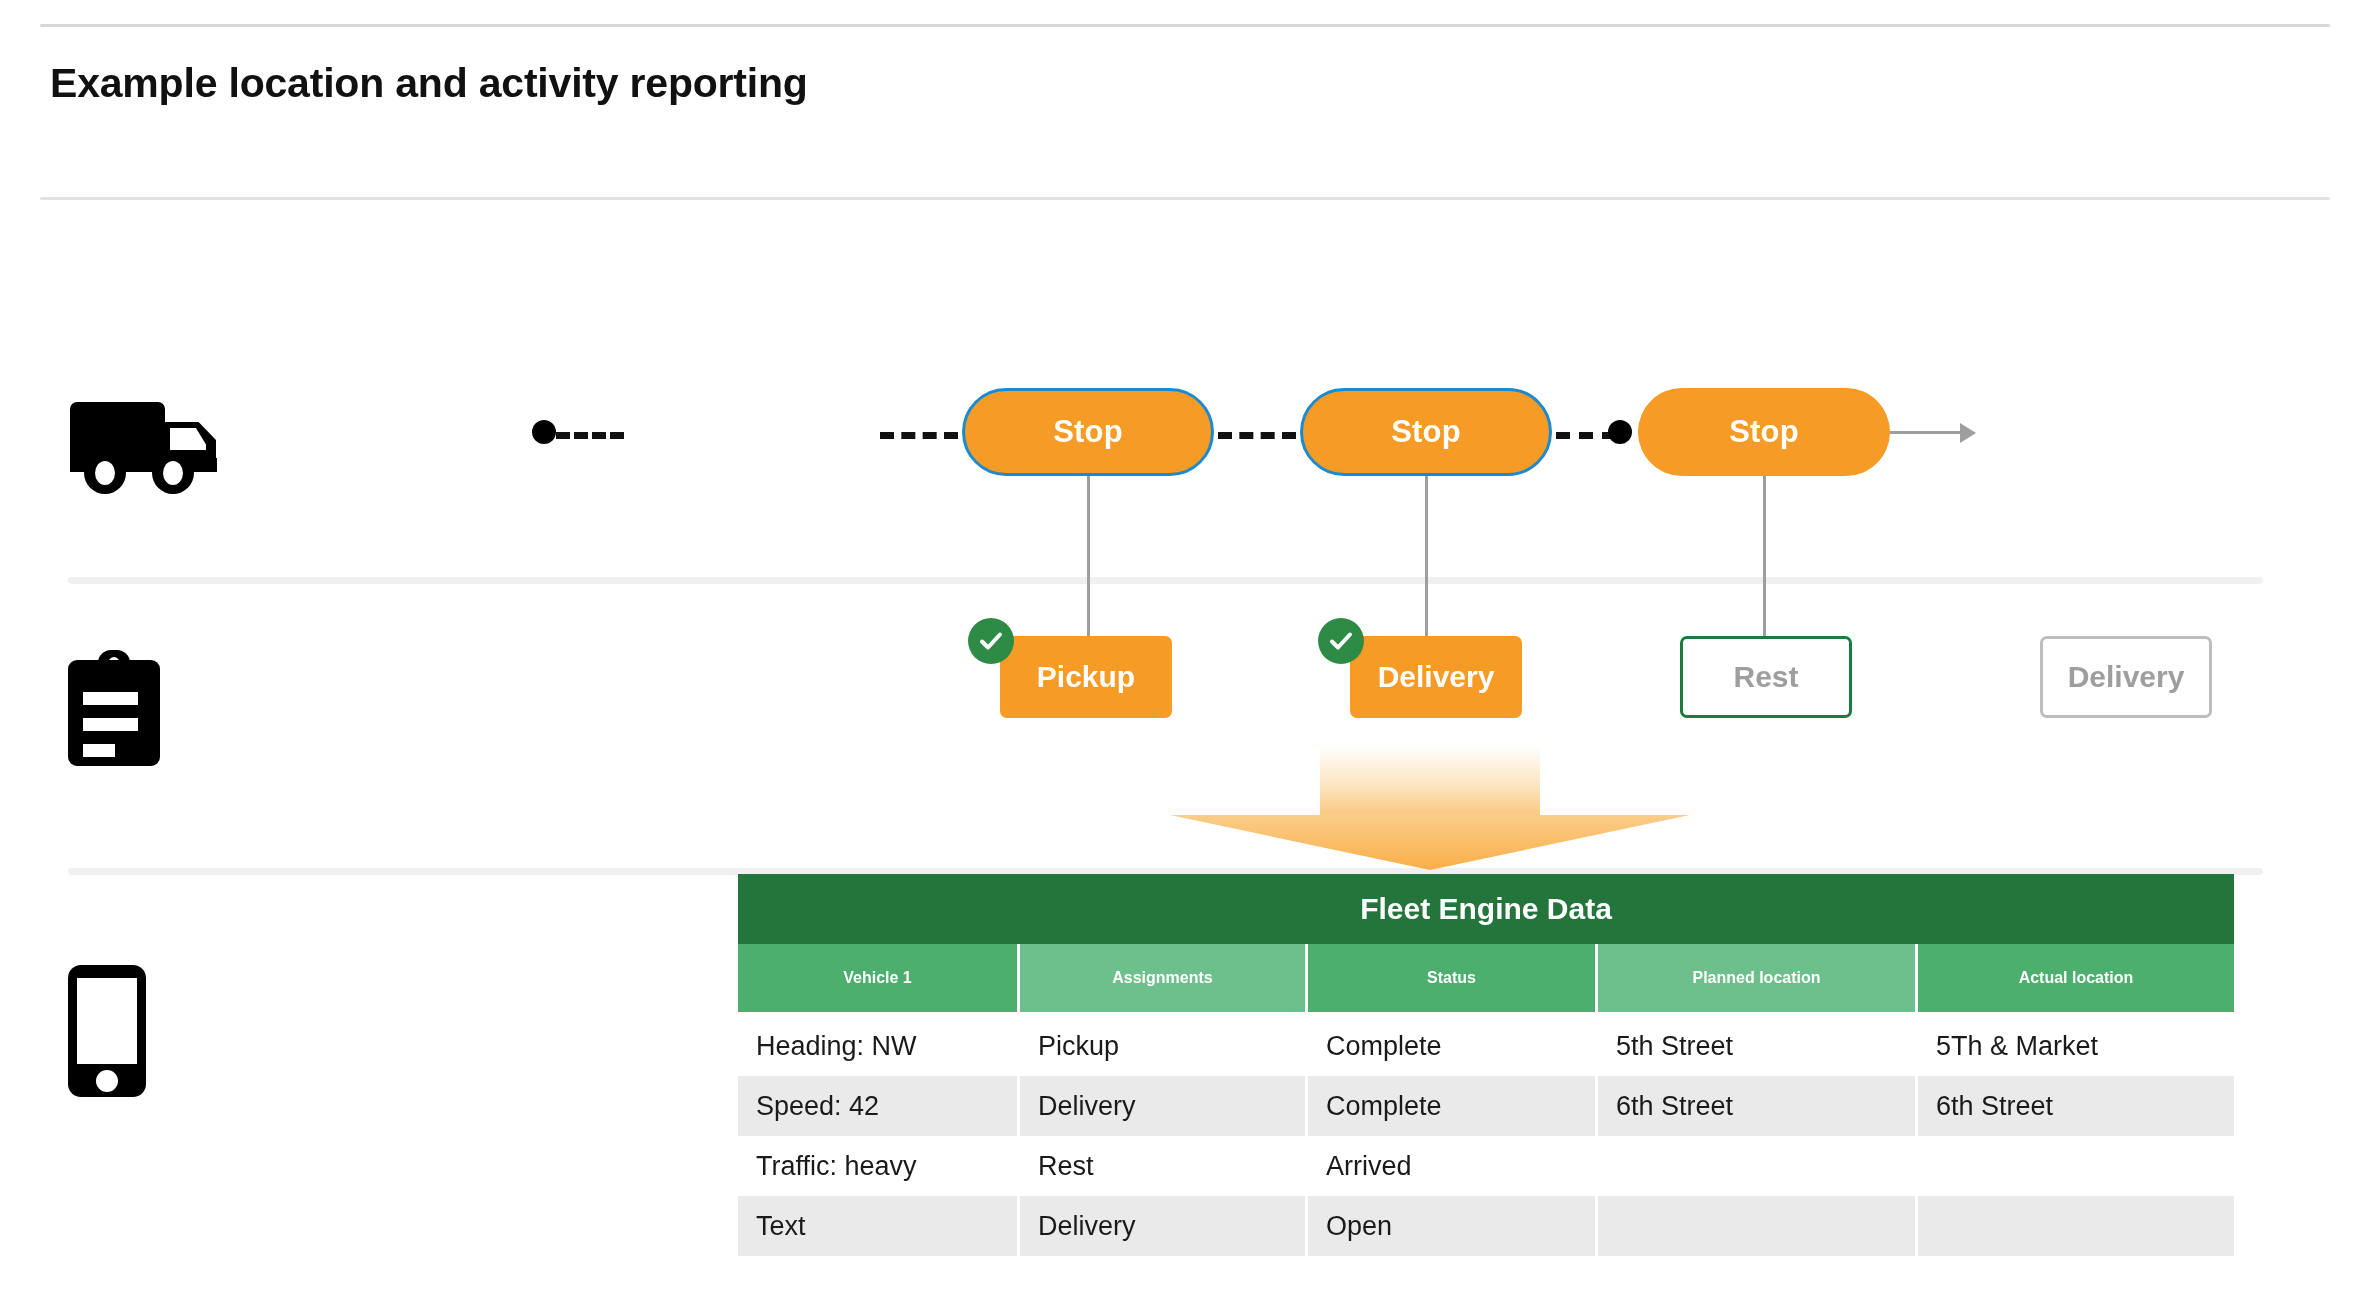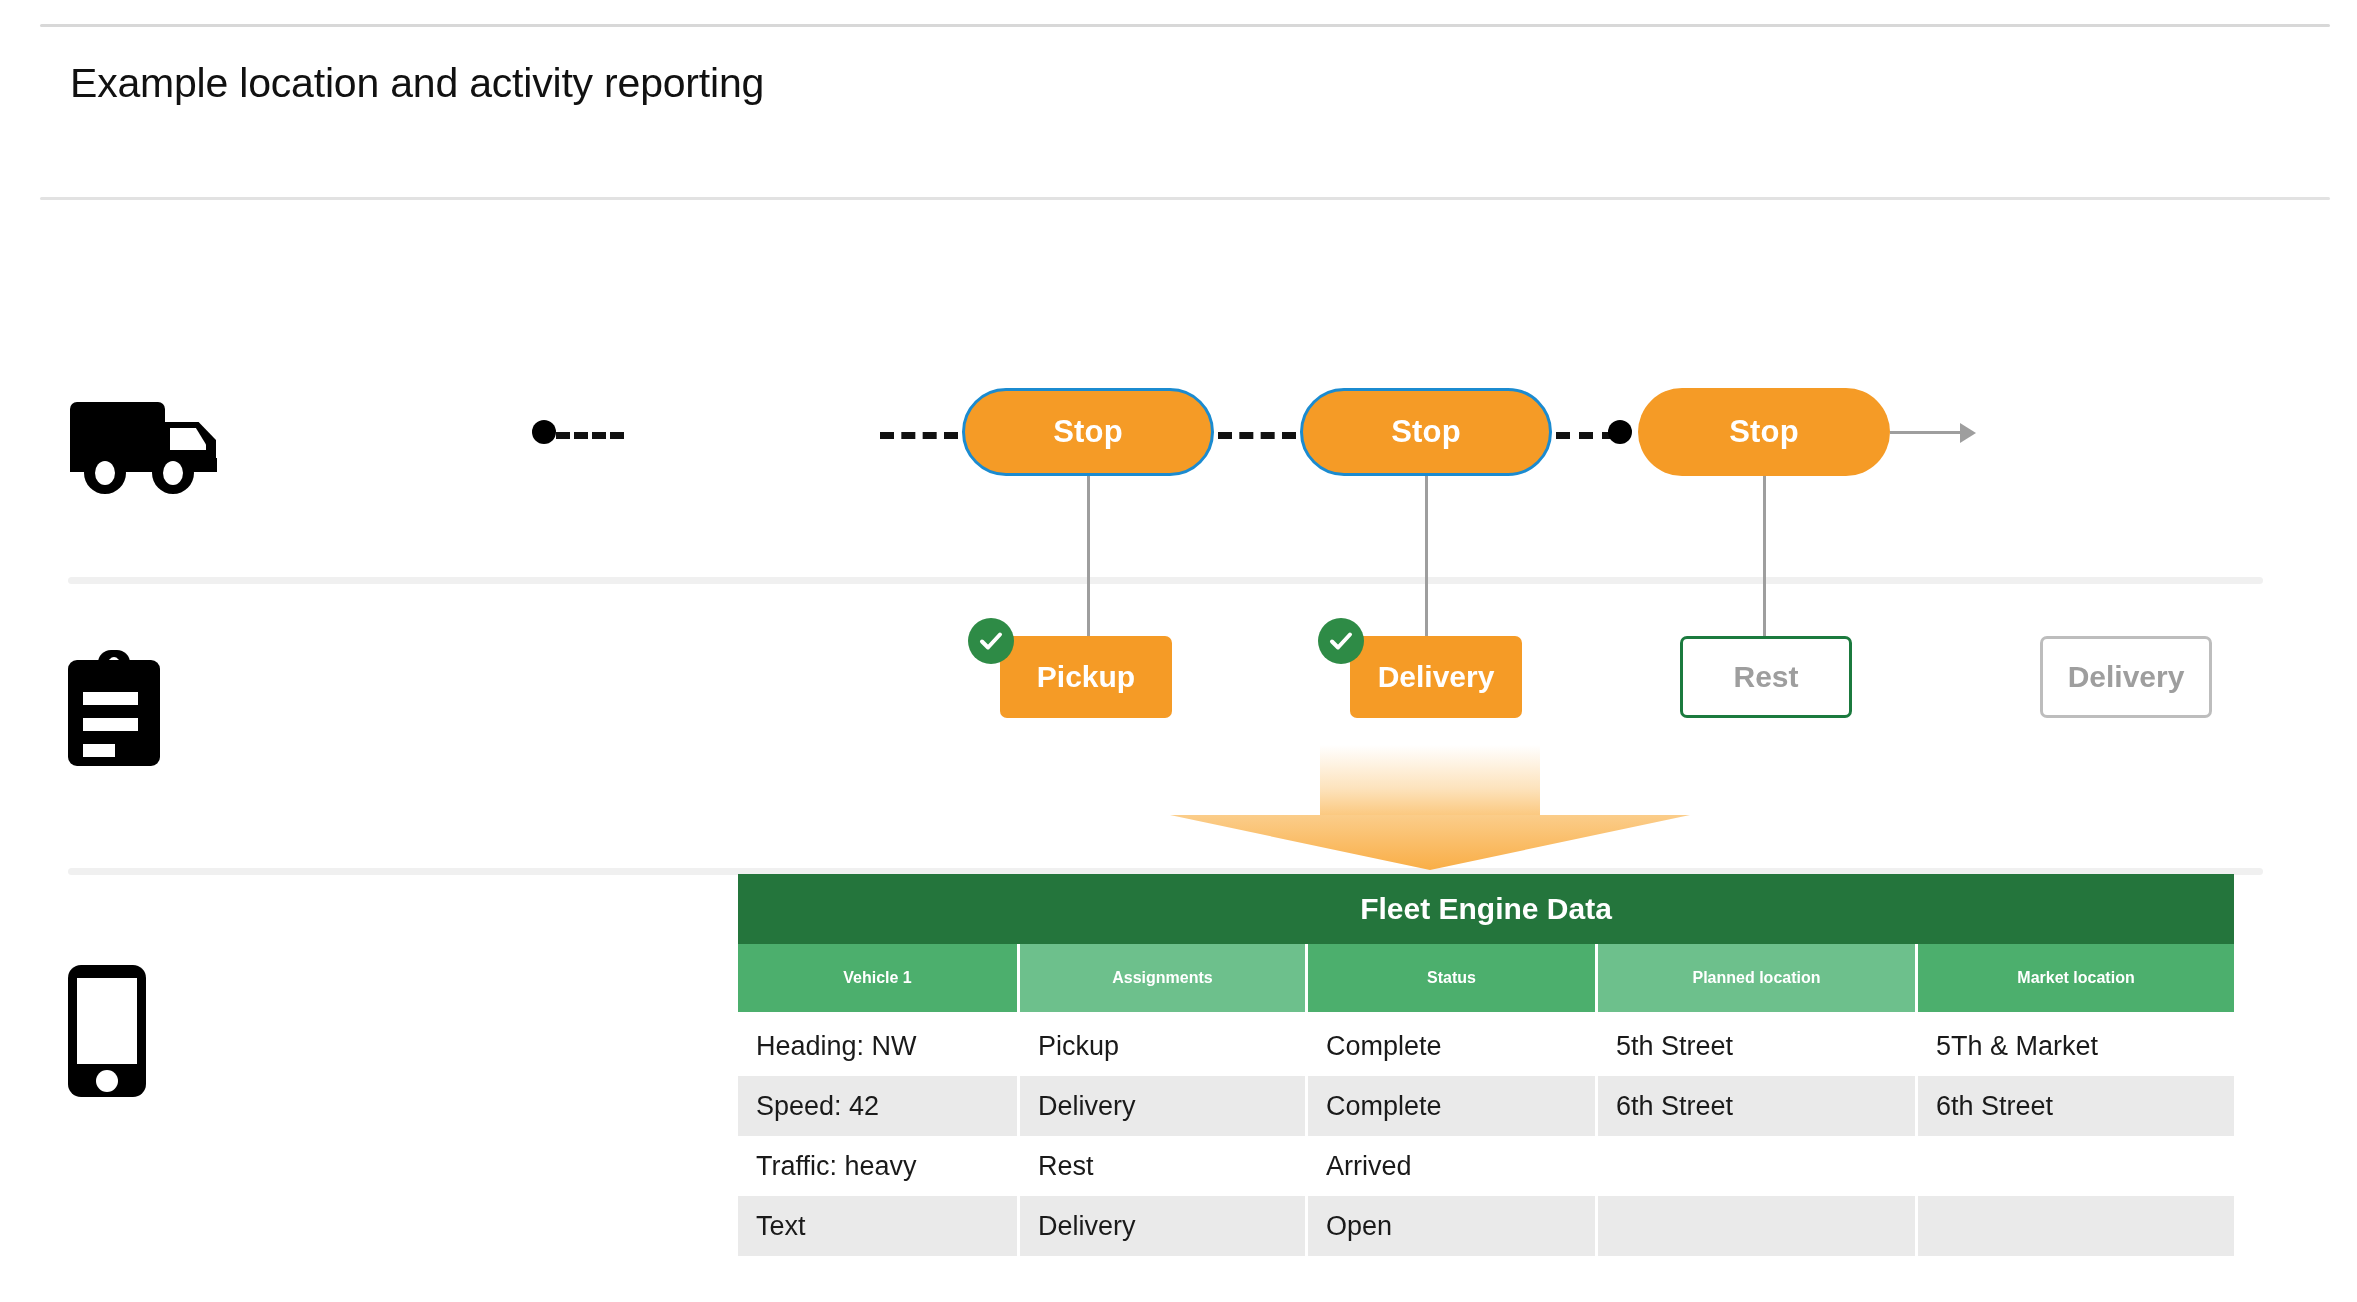--- a/index.html
+++ b/index.html
@@ -11,23 +11,22 @@
   }
   .page { position: relative; width: 2357px; height: 1302px; background: #fff; }
 
   
   .rule-top {
     position: absolute; left: 40px; top: 24px; width: 2290px; height: 3px;
     background: #d8d8d8; border-radius: 2px;
   }
   .page-title {
     position: absolute; left: 50px; top: 60px;
-    font-size: 41px; font-weight: 400; color: #111; letter-spacing: -0.2px;
+    font-size: 41px; font-weight: 700; color: #111; letter-spacing: -0.2px;
     white-space: nowrap;
-    margin-left: 20px;
   }
   .rule-under-title {
     position: absolute; left: 40px; top: 197px; width: 2290px; height: 3px;
     background: #e2e2e2; border-radius: 2px;
   }
 
   
   .divider {
     position: absolute; left: 68px; width: 2195px; height: 7px;
     background: #f0f0f0; border-radius: 4px;
@@ -296,21 +295,21 @@
           <col class="col3">
           <col class="col4">
           <col class="col5">
       </colgroup>
       <thead>
         <tr>
           <th class="dark">Vehicle 1</th>
           <th class="light">Assignments</th>
           <th class="dark">Status</th>
           <th class="light">Planned location</th>
-          <th class="dark">Market location</th>
+          <th class="dark">Actual location</th>
         </tr>
       </thead>
       <tbody>
         <tr class="odd">
           <td>Heading: NW</td>
           <td>Pickup</td>
           <td>Complete</td>
           <td>5th Street</td>
           <td>5Th &amp; Market</td>
         </tr>

